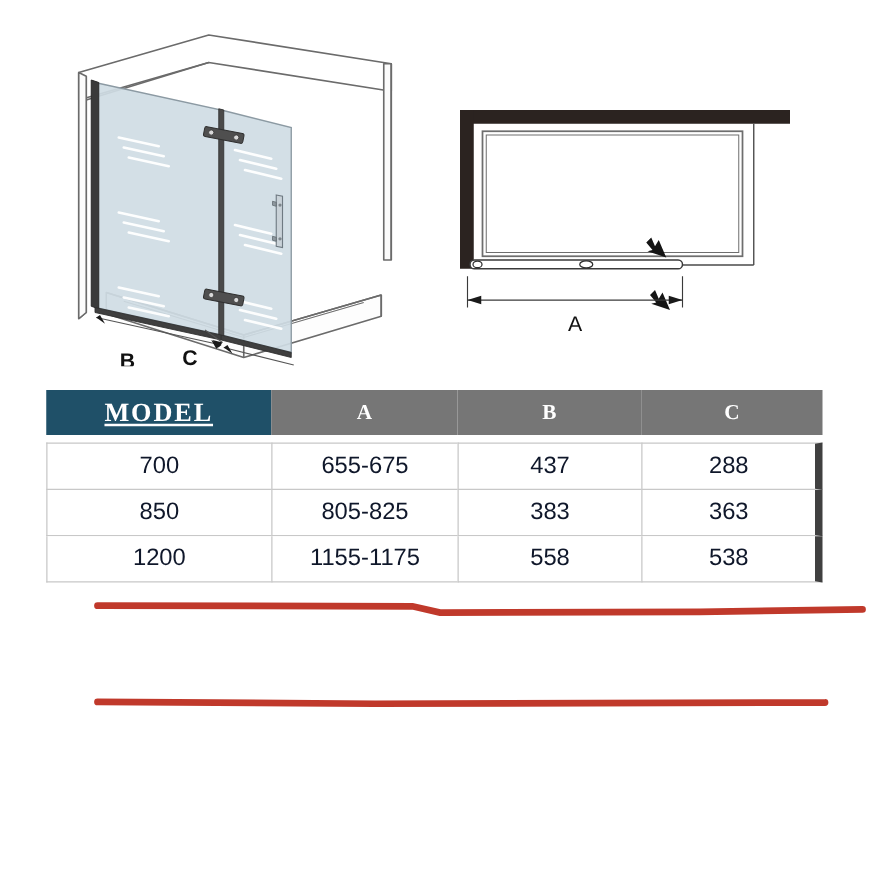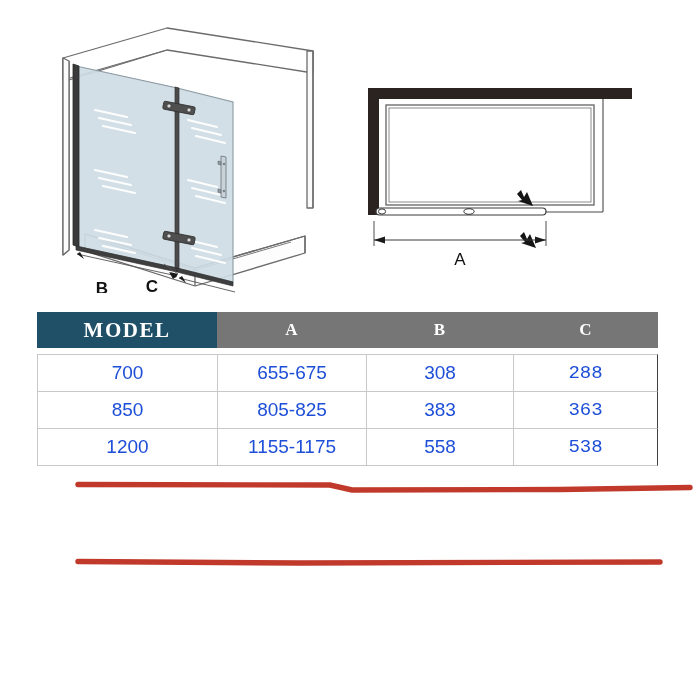--- a/index.html
+++ b/index.html
@@ -62,47 +62,47 @@
     text-align: center;
     vertical-align: middle;
     font-family: "Liberation Serif", serif;
     font-weight: bold;
     border: 0;
   }
   th.th-model {
     background: #1f5068;
     font-size: 21px;
     letter-spacing: 1.5px;
+    text-decoration: underline;
   }
   th.th-dim {
     background: #767676;
     font-size: 17px;
     border-left: 1px solid #9a9a9a;
   }
 
   table.spec tbody tr { height: 36px; }
   table.spec tbody td {
     height: 36px;
     padding: 0;
     text-align: center;
     vertical-align: middle;
     font-size: 19px;
-    color: #1d4ed8;
+    color: #0f172a;
     background: #ffffff;
     border-bottom: 1px solid #c8c8c8;
     border-left: 1px solid #c8c8c8;
     font-family: "Liberation Sans", sans-serif;
     margin-top: 32px;
   }
   table.spec tbody td.first-col {
     border-left: 1px solid #c8c8c8;
   }
   table.spec tbody td.last-col {
-    border-right: 1px solid #404040;
-    font-family: Liberation Mono, monospace;
+    border-right: 6px solid #404040;
   }
   table.spec tbody tr:first-child td {
     border-top: 1px solid #c8c8c8;
   }
 
   
   .header-gap { height: 6px; }
 
   
   #strike-layer {
@@ -293,21 +293,21 @@
       <colgroup>
         <col class="c-model">
           <col class="c-a">
           <col class="c-b">
           <col class="c-c">
       </colgroup>
       <tbody id="spec-body">
           <tr>
             <td class="first-col">700</td>
             <td>655-675</td>
-            <td>308</td>
+            <td>437</td>
             <td class="last-col">288</td>
           </tr>
           <tr>
             <td class="first-col">850</td>
             <td>805-825</td>
             <td>383</td>
             <td class="last-col">363</td>
           </tr>
           <tr>
             <td class="first-col">1200</td>

